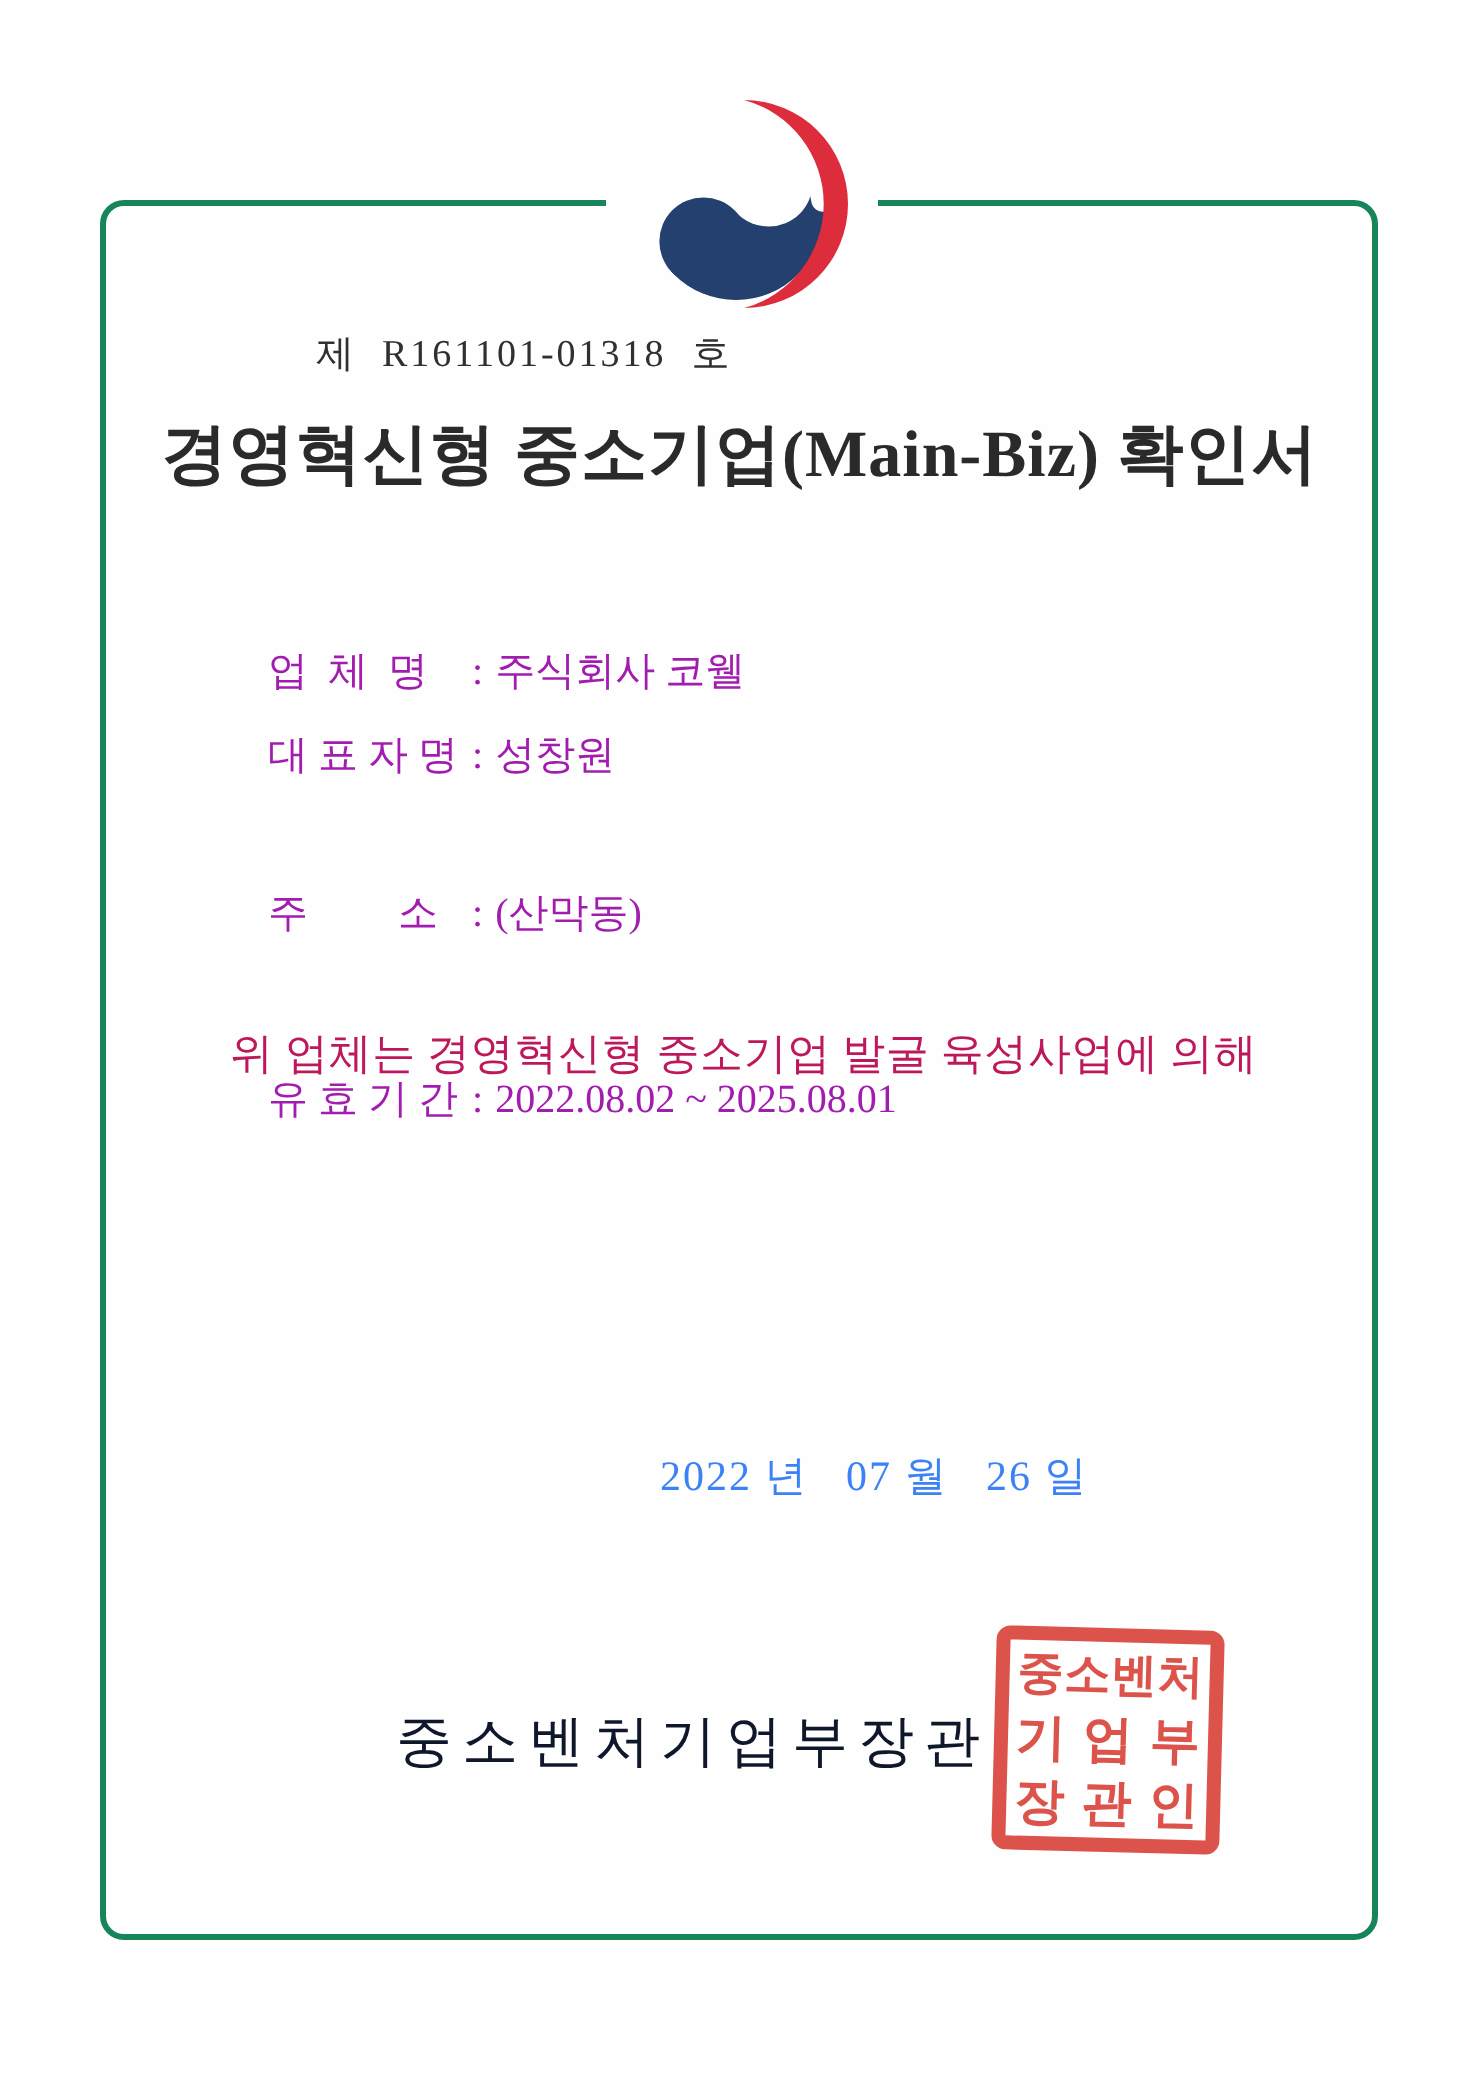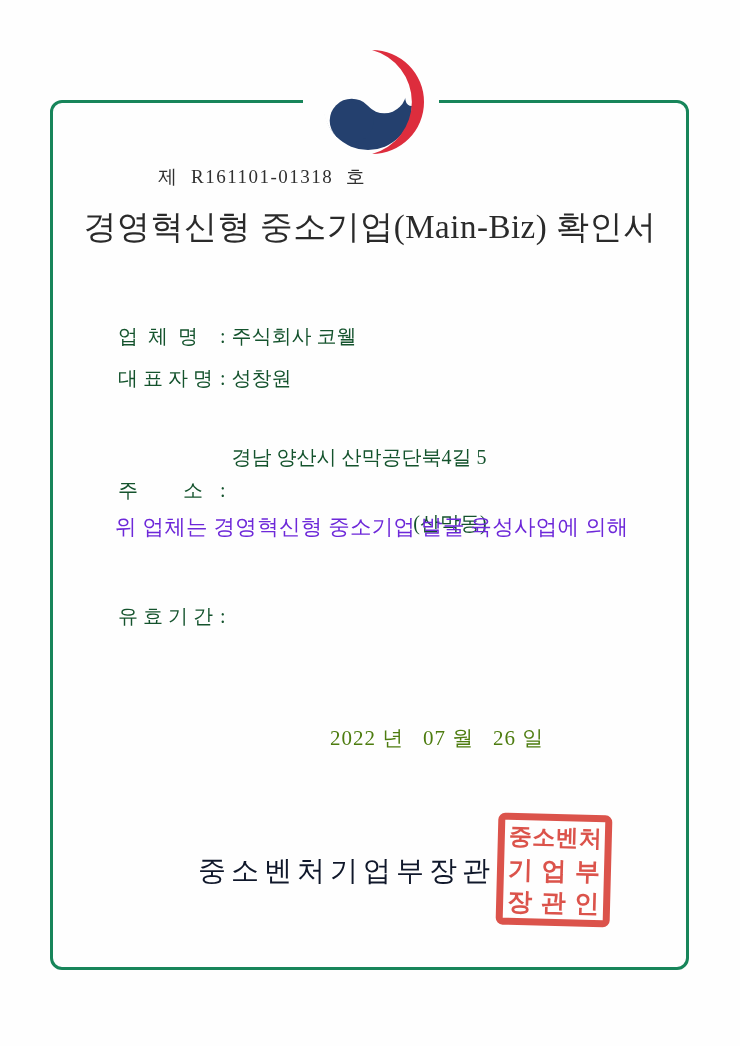--- a/index.html
+++ b/index.html
@@ -25,44 +25,44 @@
   .emblem{
     position:absolute;left:314px;top:42px;width:112px;height:120px;z-index:3;
   }
 
   .cert-no{
     position:absolute;left:112px;top:164px;
     font-size:19px;letter-spacing:1.5px;white-space:pre;color:#303030;margin-left:46px;
   }
   .title{
     position:absolute;left:0;top:205px;width:740px;text-align:center;
-    font-size:33px;font-weight:normal;letter-spacing:0.5px;color:#2a2a2a;
+    font-size:33px;font-weight:bold;letter-spacing:0.5px;color:#2a2a2a;
     white-space:pre;
   }
 
-  .fields{position:absolute;left:118px;top:322px;font-size:20px;color:#14532d;}
+  .fields{position:absolute;left:134px;top:322px;font-size:20px;color:#a21caf;}
   .field-row{display:flex;align-items:center;line-height:28px;}
   .field-row + .field-row{margin-top:14px;}
   .field-row.addr{margin-top:10px;}
   .field-row.valid{margin-top:24px;}
   .f-label{width:88px;white-space:pre;flex:none;}
   .f-colon{flex:none;padding:0 6px 0 14px;}
   .f-value{white-space:pre;line-height:22px;}
   .f-value .v2{line-height:22px;text-align:right;}
 
   .body-text{
     position:absolute;left:73px;top:508px;width:585px;
-    font-size:21.5px;line-height:39px;color:#6d28d9;letter-spacing:0.3px;
+    font-size:21.5px;line-height:39px;color:#be185d;letter-spacing:0.3px;
   }
   .body-text .line{white-space:pre;}
   .body-text .line:first-child{padding-left:42px;}
 
   .date-line{
     position:absolute;left:330px;top:724px;
-    font-size:21px;white-space:pre;color:#4d7c0f;letter-spacing:1px;
+    font-size:21px;white-space:pre;color:#3b82f6;letter-spacing:1px;
   }
 
   .issuer{
     position:absolute;left:198px;top:852px;z-index:6;
     font-size:28px;letter-spacing:5px;color:#0f172a;white-space:pre;
     font-weight:500;
   }
 
   .seal{
     position:absolute;left:497px;top:814px;width:92px;height:94px;z-index:5;
@@ -110,27 +110,27 @@
     </div>
     <div class="field-row">
       <span class="f-label">대 표 자 명</span>
       <span class="f-colon">:</span>
       <span class="f-value">성창원</span>
     </div>
     <div class="field-row addr">
       <span class="f-label">주         소</span>
       <span class="f-colon">:</span>
       <span class="f-value">
-        <div class="v1">경남 양산시 산막공단북4길 5</div>
         <div class="v2">(산막동)</div>
       </span>
     </div>
     <div class="field-row valid">
       <span class="f-label">유 효 기 간</span>
       <span class="f-colon">:</span>
+      <span class="f-value">2022.08.02 ~ 2025.08.01</span>
     </div>
   </div>
 
   <div class="body-text">
     <div class="line">위 업체는 경영혁신형 중소기업 발굴 육성사업에 의해</div>
   </div>
 
   <div class="date-line">2022 년   07 월   26 일</div>
 
   <div class="issuer">중소벤처기업부장관</div>

